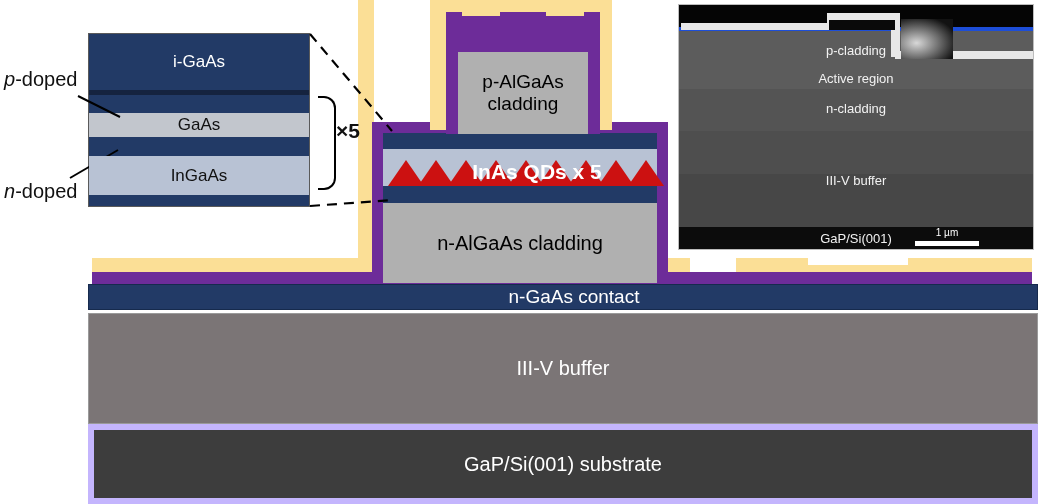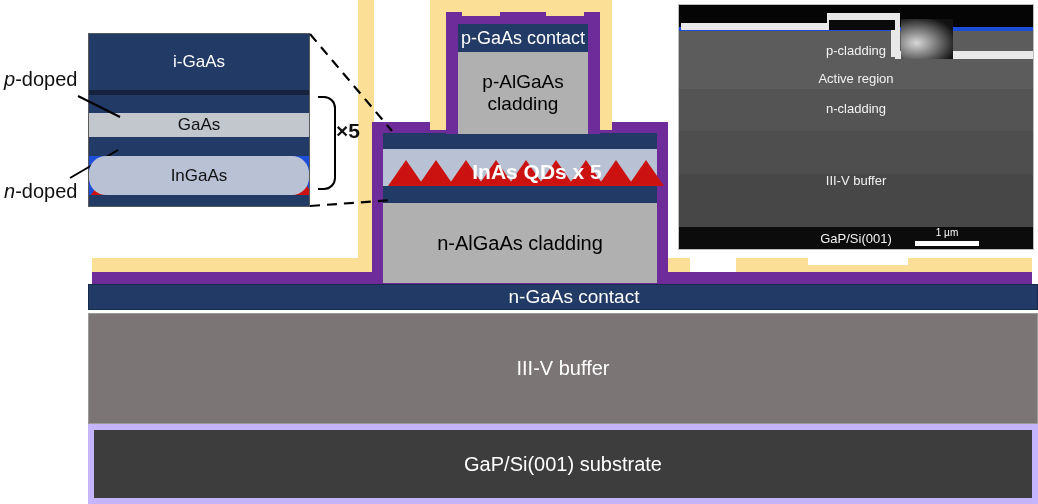--- a/index.html
+++ b/index.html
@@ -46,21 +46,21 @@
   #ridge-pclad{left:458px;top:52px;width:130px;height:82px;background:#b0b0b0;font-size:19px;line-height:1.15;}
 
   
   #inset{left:88px;top:33px;width:222px;height:174px;border:1px solid #5a5a5a;overflow:hidden;background:#1d4ed8;}
   .in-row{position:absolute;left:0;width:100%;}
   #in-igaas-top{top:0;height:56px;background:#223a66;font-size:17px;}
   #in-line1{top:56px;height:5px;background:#15233f;}
   #in-nav1{top:61px;height:18px;background:#223a66;}
   #in-gaas{top:79px;height:24px;background:#c2c6cd;font-size:17px;}
   #in-nav2{top:103px;height:19px;background:#223a66;}
-  #in-ingaas{top:122px;height:39px;background:#b8c2d4;font-size:17px;border-radius:17px;}
+  #in-ingaas{top:122px;height:39px;background:#b8c2d4;font-size:17px;}
   #in-igaas-bot{top:161px;height:46px;background:#223a66;font-size:17px;}
 
   .tri{position:absolute;width:0;height:0;border-left:12px solid transparent;border-right:12px solid transparent;border-bottom:18px solid #cc1111;}
   .tri-m{border-left-width:18px;border-right-width:18px;border-bottom-width:26px;}
 
   #lbl-pdoped{left:4px;top:68px;font-size:20px;}
   #lbl-ndoped{left:4px;top:180px;font-size:20px;}
   #lbl-x5{left:336px;top:119px;font-size:21px;font-weight:bold;}
 
   .brace{position:absolute;left:318px;top:96px;width:16px;height:90px;
@@ -102,21 +102,20 @@
   <div class="abs" id="mesa-nav-bot"></div>
   <div class="abs ctr" id="mesa-nclad">n-AlGaAs cladding</div>
   <div class="abs ctr lbl-w" id="mesa-qd-label" style="z-index: 5;">InAs QDs x 5</div>
 
   <div class="abs" id="ridge-yellow"></div>
   <div class="abs" id="ridge-yellow-l"></div>
   <div class="abs" id="ridge-yellow-r"></div>
   <div class="abs" id="ridge-purple"></div>
   <div class="abs" id="ridge-notch-l"></div>
   <div class="abs" id="ridge-notch-r"></div>
-  <div class="abs ctr lbl-w" id="ridge-pcontact">p-GaAs contact</div>
   <div class="abs ctr" id="ridge-pclad">
     <div>
       <div>p-AlGaAs</div>
       <div>cladding</div>
     </div>
   </div>
 
   <div class="abs ctr lbl-w" id="sub-ncontact">n-GaAs contact</div>
   <div class="abs ctr lbl-w" id="sub-buffer">III-V buffer</div>
   <div class="abs ctr lbl-w" id="sub-gapsi">GaP/Si(001) substrate</div>

